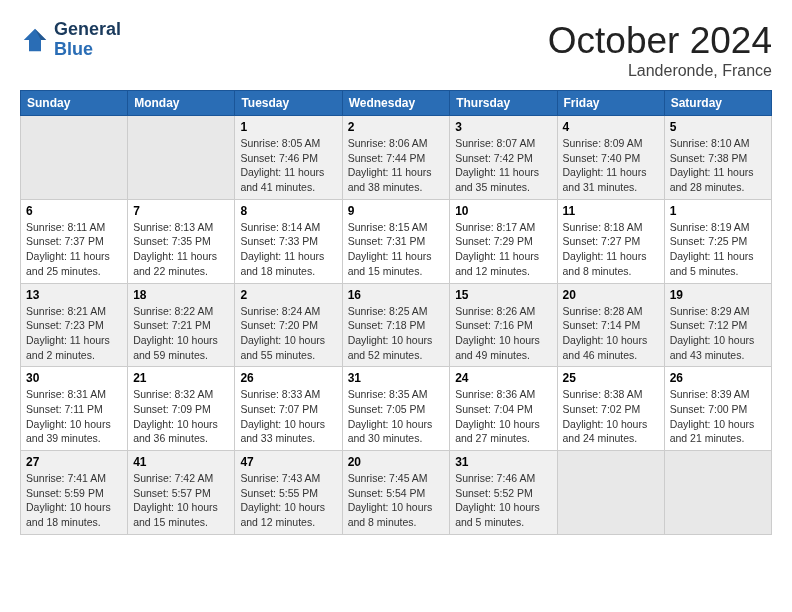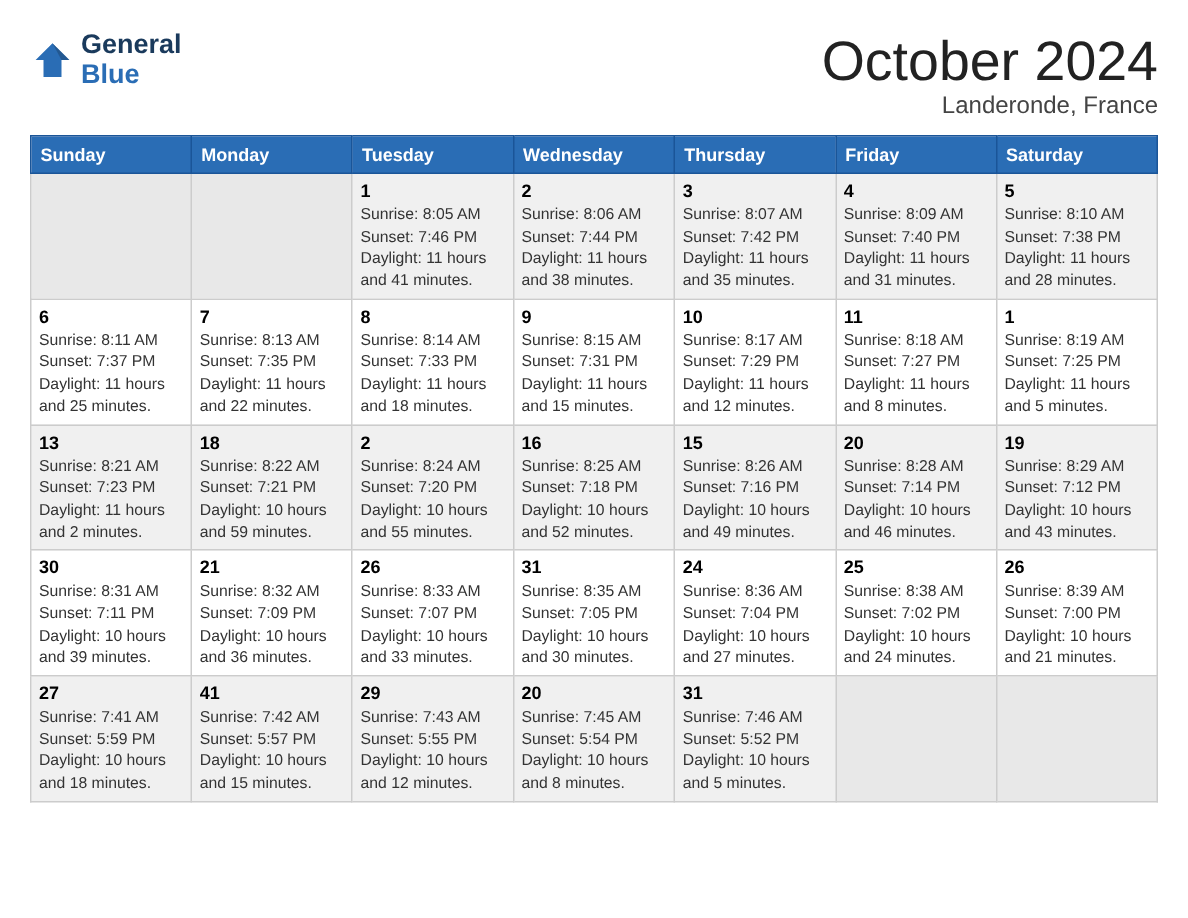--- a/index.html
+++ b/index.html
@@ -240,21 +240,21 @@
       <tr class="row-shaded">
         <td>
           <span class="day-num">27</span>
           <div class="day-info">Sunrise: 7:41 AM<br>Sunset: 5:59 PM<br>Daylight: 10 hours and 18 minutes.</div>
         </td>
         <td>
           <span class="day-num">41</span>
           <div class="day-info">Sunrise: 7:42 AM<br>Sunset: 5:57 PM<br>Daylight: 10 hours and 15 minutes.</div>
         </td>
         <td>
-          <span class="day-num">29</span>
+          <span class="day-num">47</span>
           <div class="day-info">Sunrise: 7:43 AM<br>Sunset: 5:55 PM<br>Daylight: 10 hours and 12 minutes.</div>
         </td>
         <td>
           <span class="day-num">20</span>
           <div class="day-info">Sunrise: 7:45 AM<br>Sunset: 5:54 PM<br>Daylight: 10 hours and 8 minutes.</div>
         </td>
         <td>
           <span class="day-num">31</span>
           <div class="day-info">Sunrise: 7:46 AM<br>Sunset: 5:52 PM<br>Daylight: 10 hours and 5 minutes.</div>
         </td>

